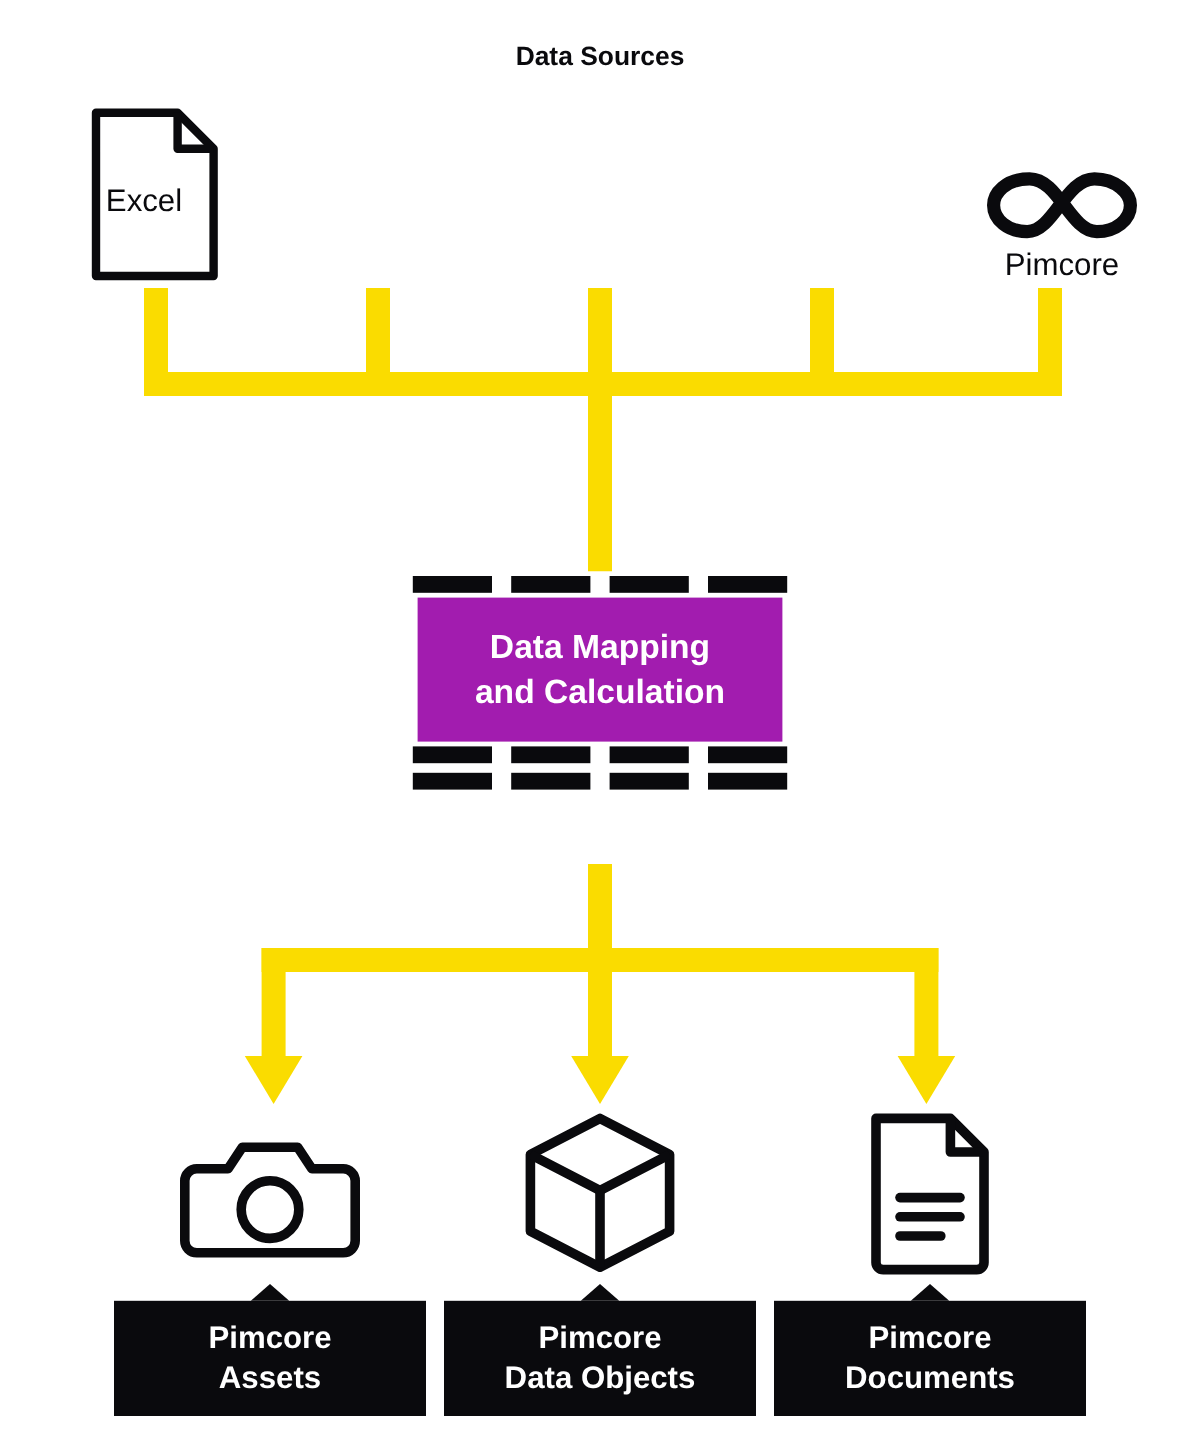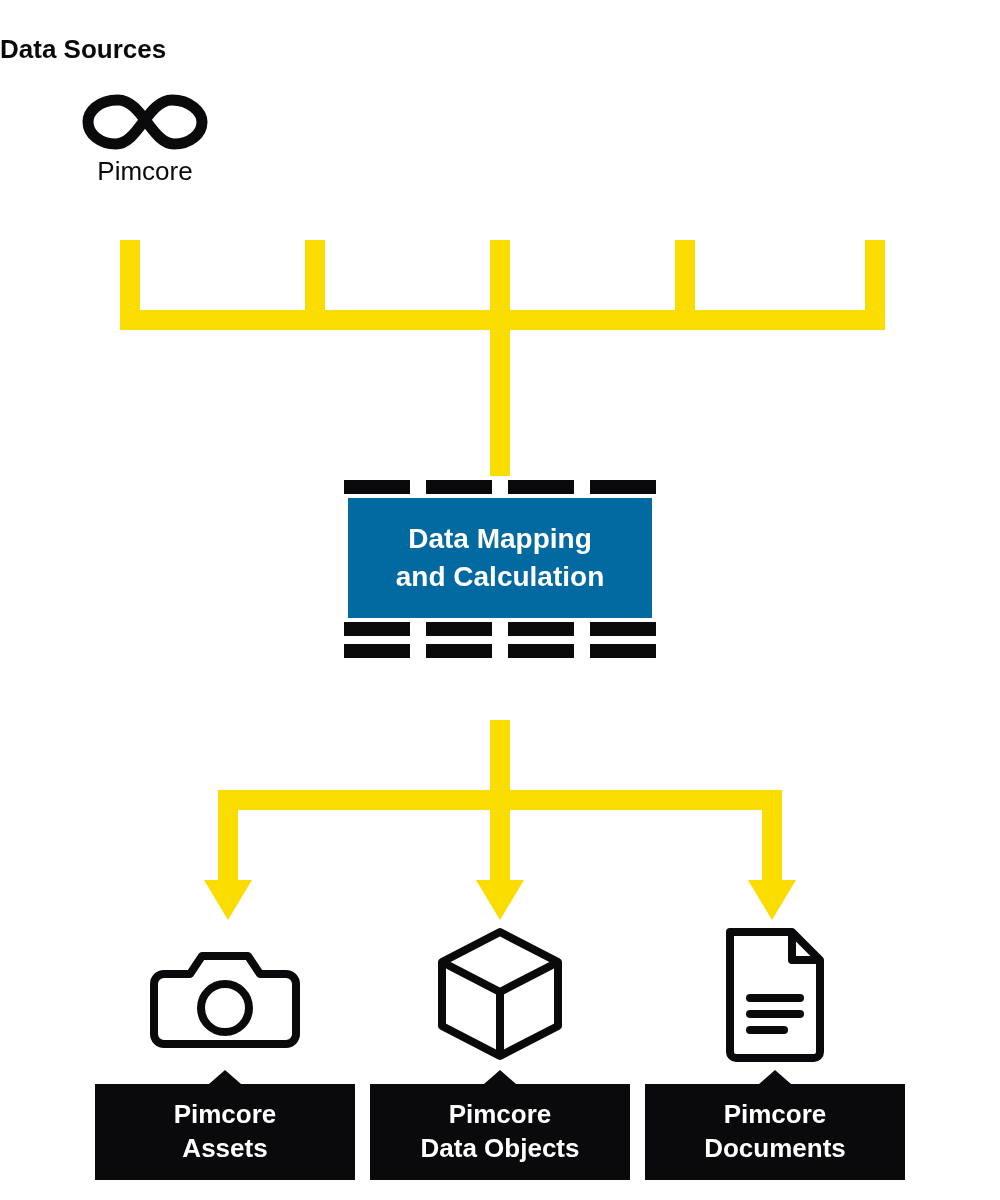--- a/index.html
+++ b/index.html
@@ -8,22 +8,22 @@
     height: 1200px;
     background: #fff;
     font-family: "Segoe UI", Arial, sans-serif;
     position: relative;
     overflow: hidden;
   }
   .title {
     position: absolute;
     top: 34px;
     left: 0; right: 0;
-    text-align: left;
-    font-size: 26px;
+    text-align: center;
+    font-size: 22px;
     font-weight: 700;
     color: #0a0a0d;
   }
   .sources-row {
     position: absolute;
     top: 88px;
     left: 70px;
     right: 40px;
     display: flex;
     justify-content: space-between;
@@ -58,21 +58,21 @@
     flex-direction: column;
     align-items: center;
   }
   .dash-row {
     display: flex; gap: 16px; margin: 4px 0;
   }
   .dash {
     width: 66px; height: 14px; background: #0a0a0d;
   }
   .center-box {
-    background: #0369a1;
+    background: #a21caf;
     color: #fff;
     font-size: 28px;
     font-weight: 600;
     text-align: center;
     padding: 22px 48px;
     line-height: 1.35;
     white-space: pre-line;
   }
   .targets-row {
     position: absolute;
@@ -131,20 +131,27 @@
     width: 1000px;
     height: 210px;
   }
 </style>
 </head>
 <body>
 
 <div class="title">Data Sources</div>
 
 <div class="sources-row">
+  <div class="file-card">
+    <svg width="118" height="148" viewBox="0 0 118 148">
+      <path d="M10 6 H78 L108 36 V142 H10 Z" fill="#fff" stroke="#0a0a0d" stroke-width="7" stroke-linejoin="round"></path>
+      <path d="M78 6 V36 H108" fill="none" stroke="#0a0a0d" stroke-width="7" stroke-linejoin="round"></path>
+      <text x="50" y="88" text-anchor="middle" font-size="26" fill="#0a0a0d" font-family="inherit">Excel</text>
+    </svg>
+  </div>
   <div class="pimcore-card">
     <svg width="130" height="64" viewBox="0 0 130 64">
       <path d="M38 12 C18 12 8 24 8 34 C8 46 20 56 36 56 C58 56 68 12 92 12 C110 12 122 24 122 34 C122 46 110 56 94 56 C72 56 62 12 38 12 Z" fill="none" stroke="#0a0a0d" stroke-width="11" stroke-linecap="round"></path>
     </svg>
     <div class="pimcore-label">Pimcore</div>
   </div>
 </div>
 
 <svg class="connector1" viewBox="0 0 1000 240">
   <g stroke="#fadc00" stroke-width="20" fill="none">

